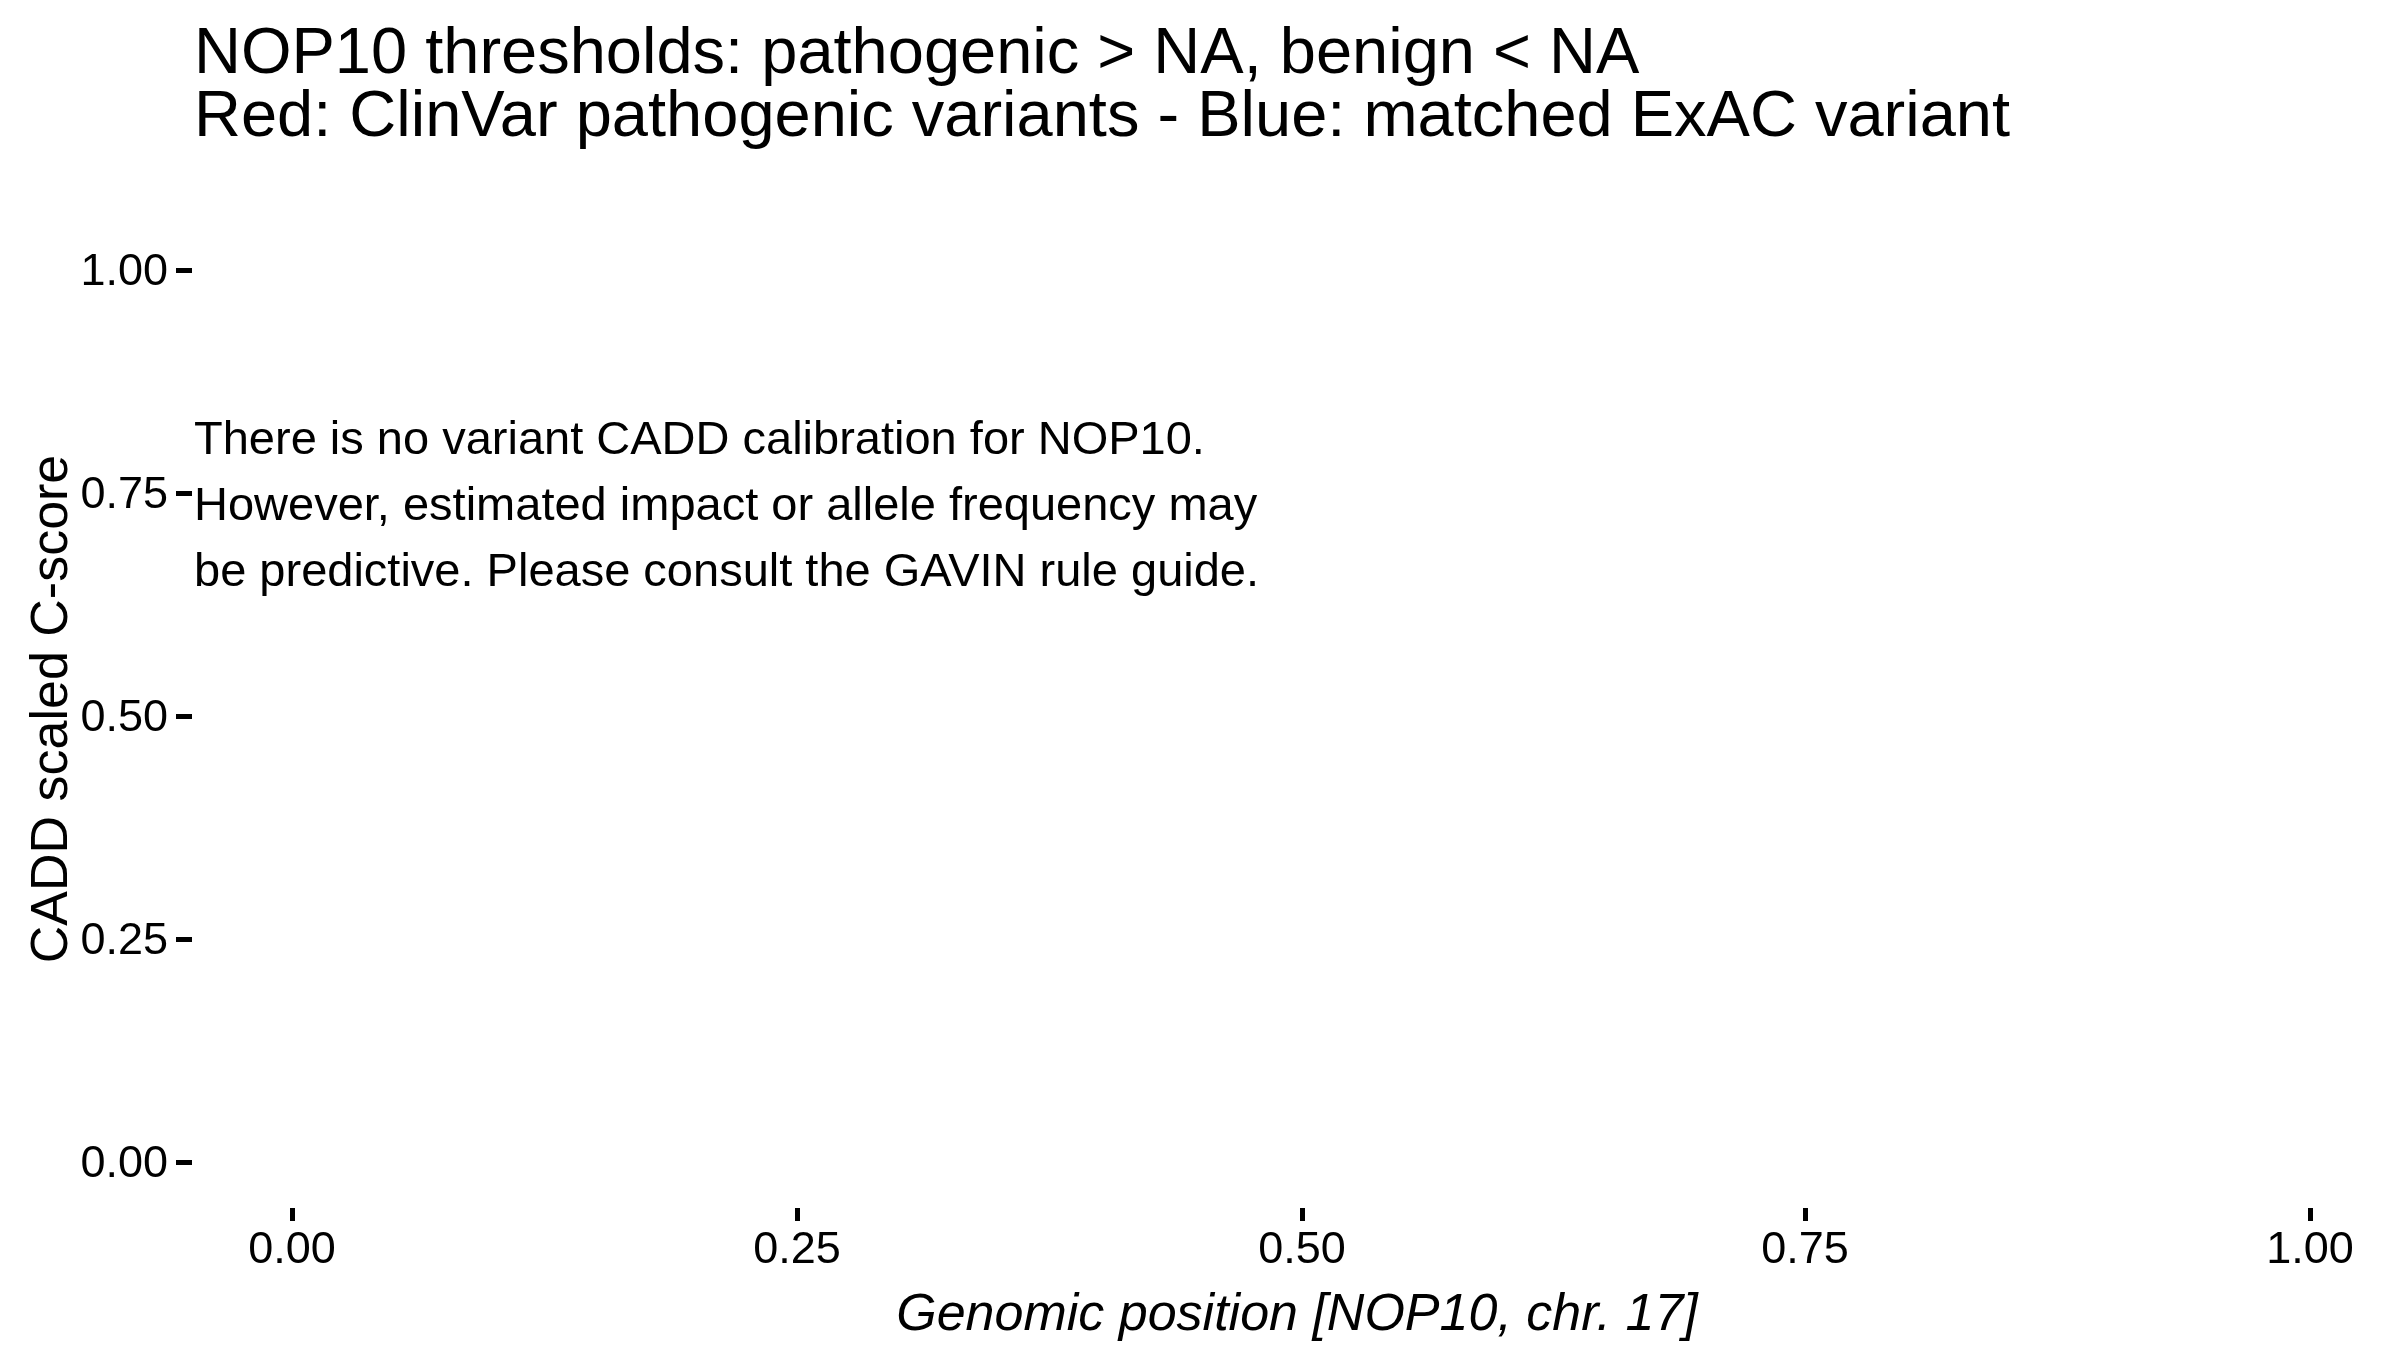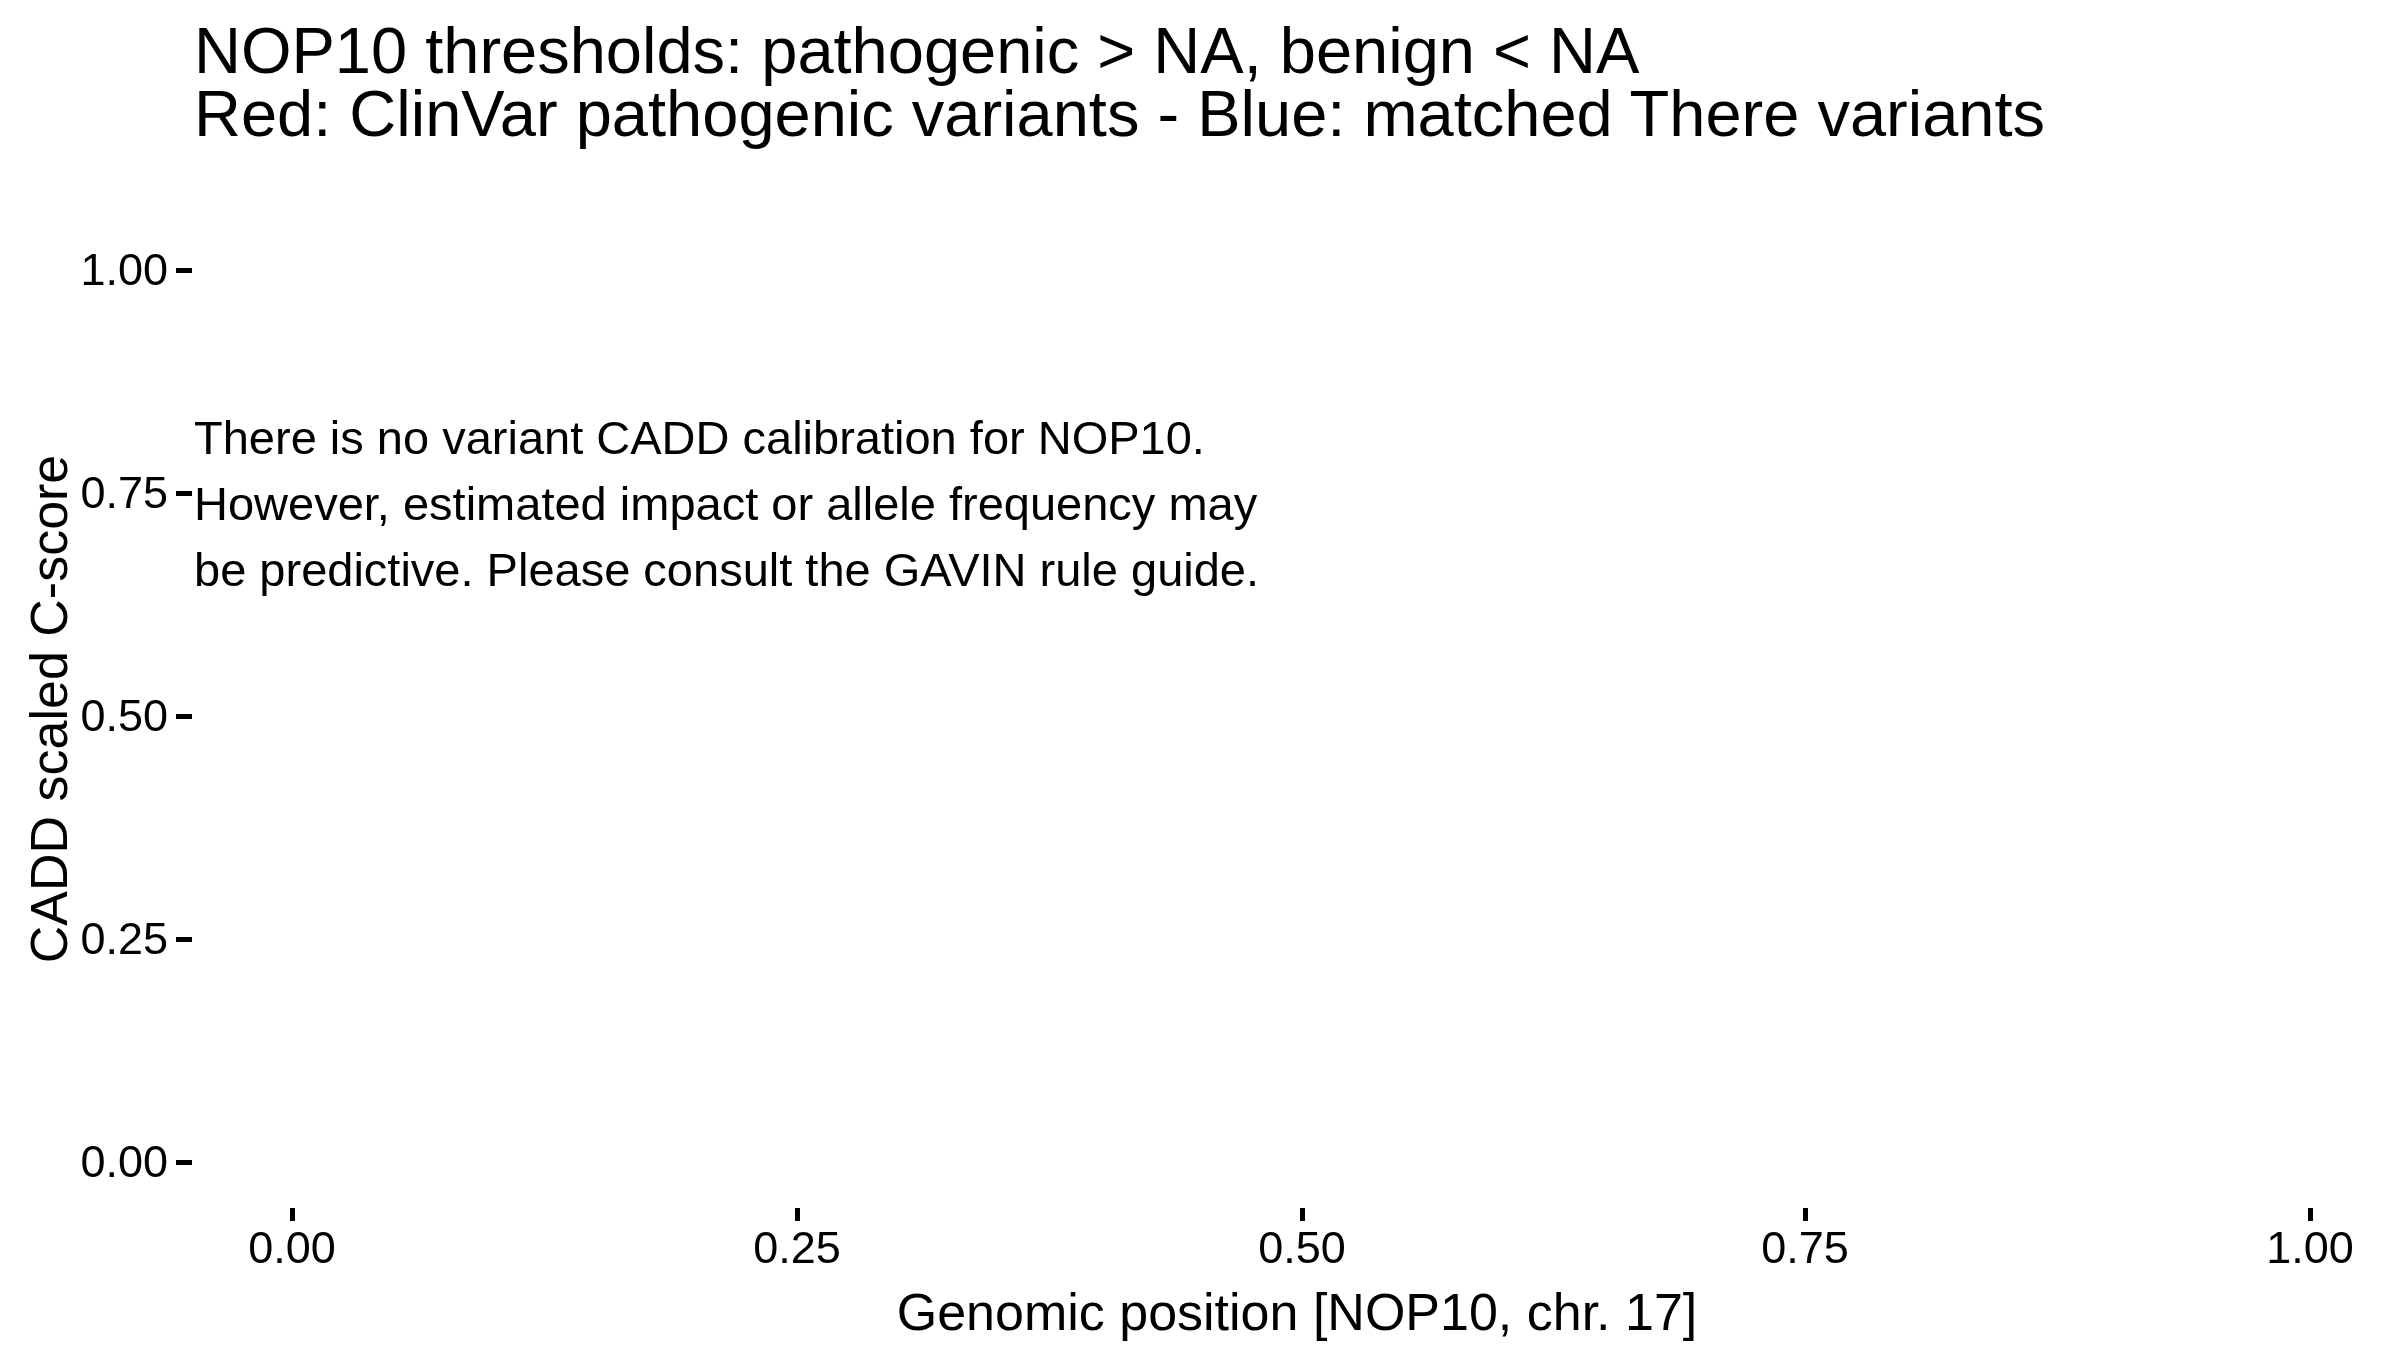--- a/index.html
+++ b/index.html
@@ -23,20 +23,21 @@
     left: 194px; width: 2206px; top: 405px;
     font-size: 47px; line-height: 66px;
     color: #000000;
     white-space: nowrap;
   }
   .x-axis-title {
     left: 194px; width: 2206px; top: 1285px;
     text-align: center;
     font-size: 52px; line-height: 54px;
     white-space: nowrap;
+    font-style: italic;
   }
   .y-axis-title {
     left: 49px; top: 709px;
     transform: translate(-50%, -50%) rotate(-90deg);
     transform-origin: center center;
     font-size: 52px; line-height: 54px;
     white-space: nowrap;
   }
   .y-tick-label {
     left: 18px; width: 150px;
@@ -57,21 +58,21 @@
   .x-tick-mark {
     width: 5px; height: 13px; top: 1208px;
     background: #000000;
   }
 </style>
 </head>
 <body>
 
 <div class="abs chart-title">
   <div>NOP10 thresholds: pathogenic &gt; NA, benign &lt; NA</div>
-  <div>Red: ClinVar pathogenic variants - Blue: matched There variants</div>
+  <div>Red: ClinVar pathogenic variants - Blue: matched ExAC variant</div>
 </div>
 
 <div class="abs annotation">
   <div>There is no variant CADD calibration for NOP10.</div>
   <div>However, estimated impact or allele frequency may</div>
   <div>be predictive. Please consult the GAVIN rule guide.</div>
 </div>
 
 <div class="abs y-axis-title">CADD scaled C-score</div>
 

